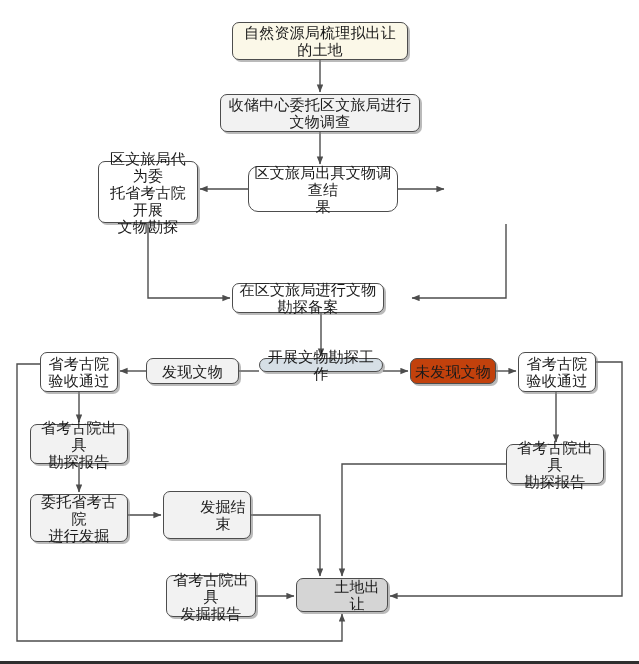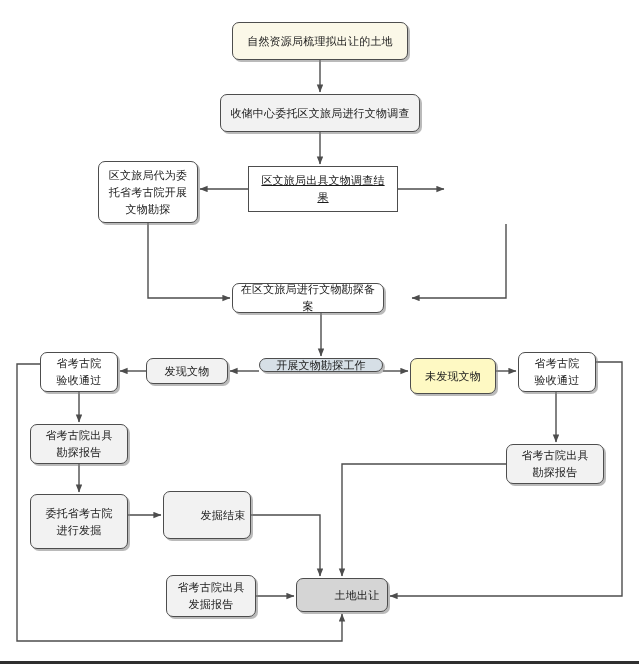--- a/index.html
+++ b/index.html
@@ -25,35 +25,35 @@
     height: 664px;
   }
   .node {
     position: absolute;
     box-sizing: border-box;
     display: flex;
     align-items: center;
     justify-content: center;
     text-align: center;
     color: #1a1a1a;
-    font-size: 11px;
+    font-size: 15px;
     line-height: 17px;
     letter-spacing: 0.2px;
     border: 1px solid #4d4d4d;
     background: #ffffff;
     padding: 2px 4px;
     z-index: 2;
   }
   .node .label {
     display: block;
     width: 100%;
     white-space: pre-line;
   }
   .rounded { border-radius: 7px; }
-  .square  { border-radius: 0; text-decoration: underline; }
+  .square  { border-radius: 10px; }
   .shadow  { box-shadow: 2px 2px 0 rgba(130,130,130,0.55); }
   .bottom-rule {
     position: absolute;
     left: 0;
     bottom: 0;
     width: 639px;
     height: 3px;
     background: #2f2f2f;
     z-index: 3;
   }
@@ -134,25 +134,25 @@
 
 
   <div class="node rounded shadow" style="left:232px;top:283px;width:152px;height:30px;background:#ffffff;">
     <span class="label">在区文旅局进行文物勘探备案</span>
   </div>
 
   <div class="node rounded shadow" style="left:259px;top:358px;width:124px;height:14px;background:#d6dfe6;">
     <span class="label">开展文物勘探工作</span>
   </div>
 
-  <div class="node rounded shadow" style="left:146px;top:358px;width:82px;height:26px;background:#f2f2f2;border-radius:7px;">
+  <div class="node rounded shadow" style="left:146px;top:358px;width:93px;height:26px;background:#f2f2f2;border-radius:7px;">
     <span class="label">发现文物</span>
   </div>
 
-  <div class="node rounded shadow" style="left:410px;top:358px;width:86px;height:36px;background:#fef9c3;">
+  <div class="node rounded shadow" style="left:410px;top:358px;width:86px;height:26px;background:#c2410c;">
     <span class="label">未发现文物</span>
   </div>
 
   <div class="node rounded shadow" style="left:40px;top:352px;width:78px;height:40px;background:#ffffff;">
     <span class="label">省考古院
 验收通过</span>
   </div>
 
   <div class="node rounded shadow" style="left:518px;top:352px;width:78px;height:40px;background:#ffffff;">
     <span class="label">省考古院
@@ -162,21 +162,21 @@
   <div class="node rounded shadow" style="left:30px;top:424px;width:98px;height:40px;background:#f2f2f2;">
     <span class="label">省考古院出具
 勘探报告</span>
   </div>
 
   <div class="node rounded shadow" style="left:506px;top:444px;width:98px;height:40px;background:#f2f2f2;">
     <span class="label">省考古院出具
 勘探报告</span>
   </div>
 
-  <div class="node rounded shadow" style="left:30px;top:494px;width:98px;height:55px;background:#f2f2f2;">
+  <div class="node rounded shadow" style="left:30px;top:494px;width:98px;height:48px;background:#f2f2f2;">
     <span class="label">委托省考古院
 进行发掘</span>
   </div>
 
   <div class="node rounded shadow" style="left:163px;top:491px;width:88px;height:48px;background:#f2f2f2;padding-left:36px;">
     <span class="label">发掘结束</span>
   </div>
 
   <div class="node rounded shadow" style="left:166px;top:575px;width:90px;height:42px;background:#f2f2f2;">
     <span class="label">省考古院出具

